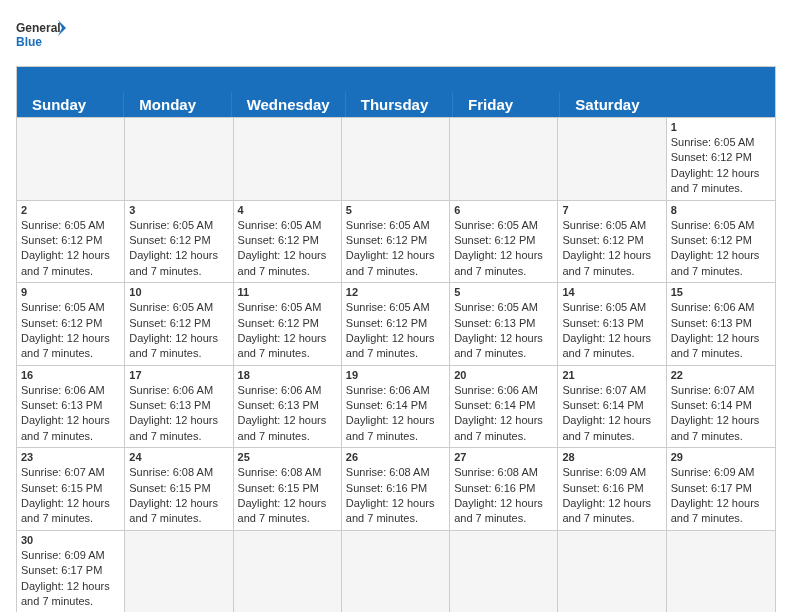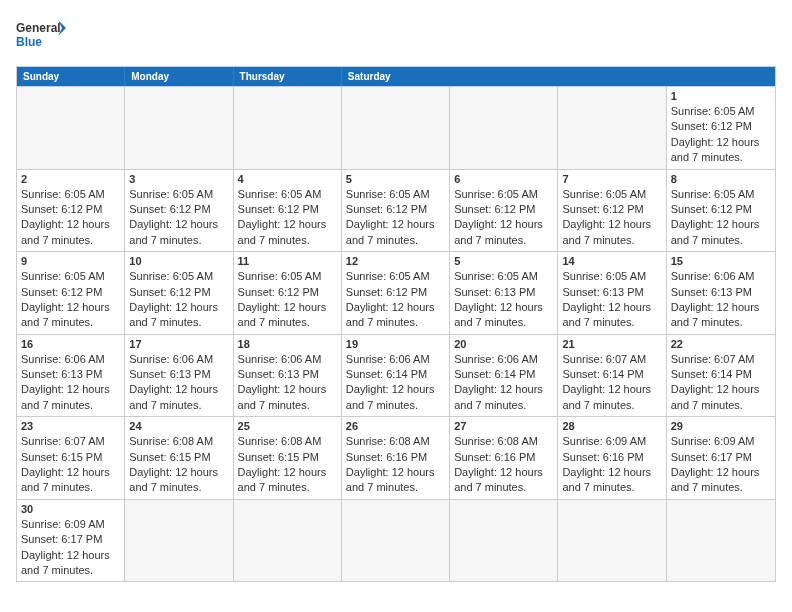--- a/index.html
+++ b/index.html
@@ -47,24 +47,25 @@
       flex-direction: column;
       border: 1px solid #ccc;
     }
     .cal-header {
       display: grid;
       grid-template-columns: repeat(7, 1fr);
       background: #1a6fbd;
     }
     .cal-header-cell {
       color: #fff;
-      font-size: 10px;
+      font-size: 15px;
       font-weight: bold;
-      padding: 4px 6px;
+      padding: 4px 15px;
       border-right: 1px solid #2a7fcd;
+      margin-top: 25px;
     }
     .cal-header-cell:last-child { border-right: none; }
     .cal-body {
       flex: 1;
       display: flex;
       flex-direction: column;
     }
     .cal-row {
       display: grid;
       grid-template-columns: repeat(7, 1fr);
@@ -109,21 +110,23 @@
     <div class="title-area">
       <div class="month-title"></div>
       <div class="subtitle"></div>
     </div>
   </div>
 
   <div class="calendar">
     <div class="cal-header">
     <div class="cal-header-cell">Sunday</div>
         <div class="cal-header-cell">Monday</div>
+        <div class="cal-header-cell">Wednesday</div>
         <div class="cal-header-cell">Thursday</div>
+        <div class="cal-header-cell">Friday</div>
         <div class="cal-header-cell">Saturday</div>
       </div>
     <div class="cal-body">
     <div class="cal-row">
           <div class="cal-cell empty"></div>
           <div class="cal-cell empty"></div>
           <div class="cal-cell empty"></div>
           <div class="cal-cell empty"></div>
           <div class="cal-cell empty"></div>
           <div class="cal-cell empty"></div>

